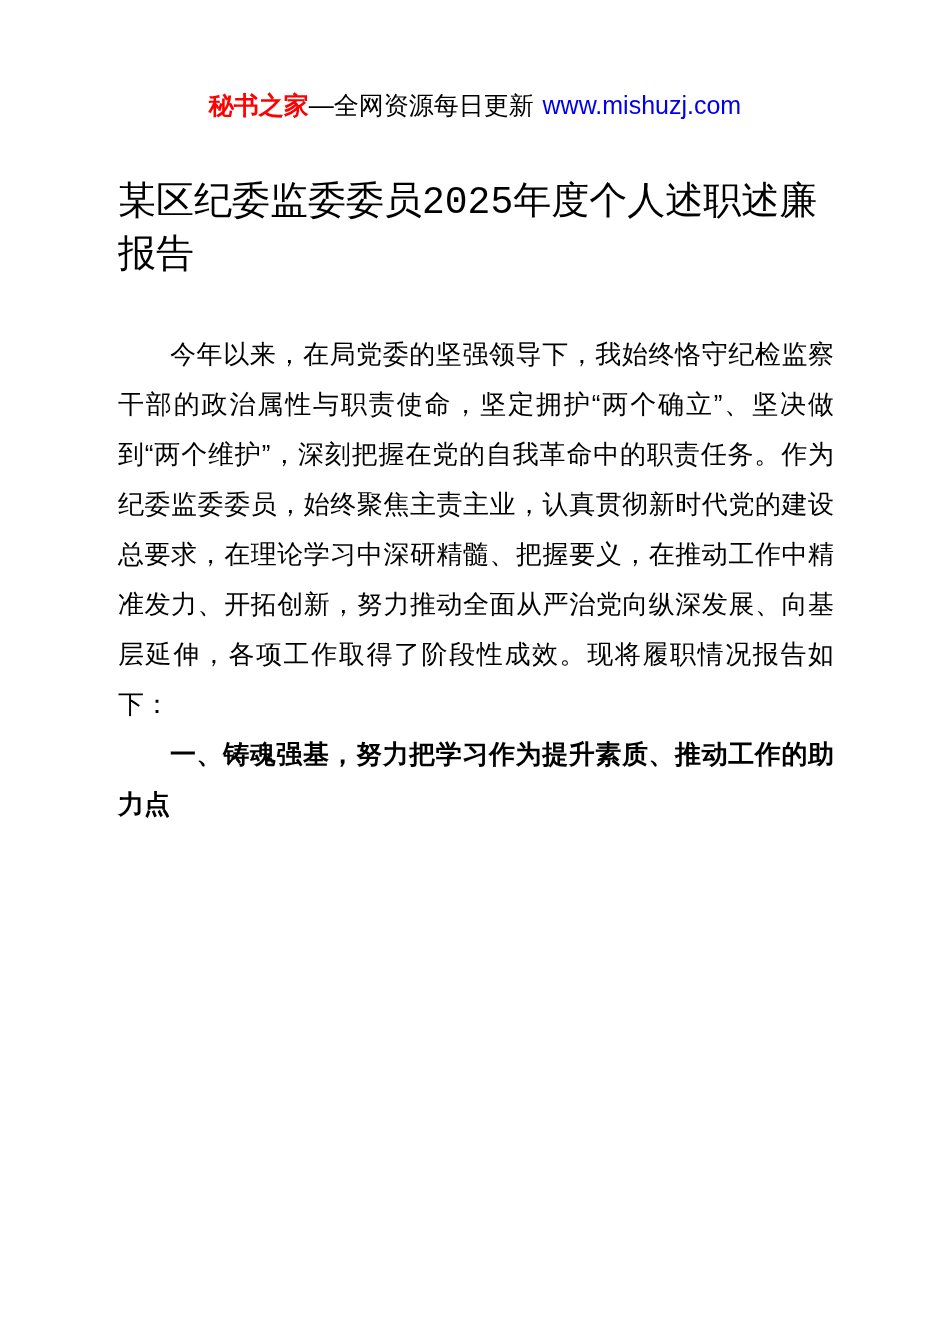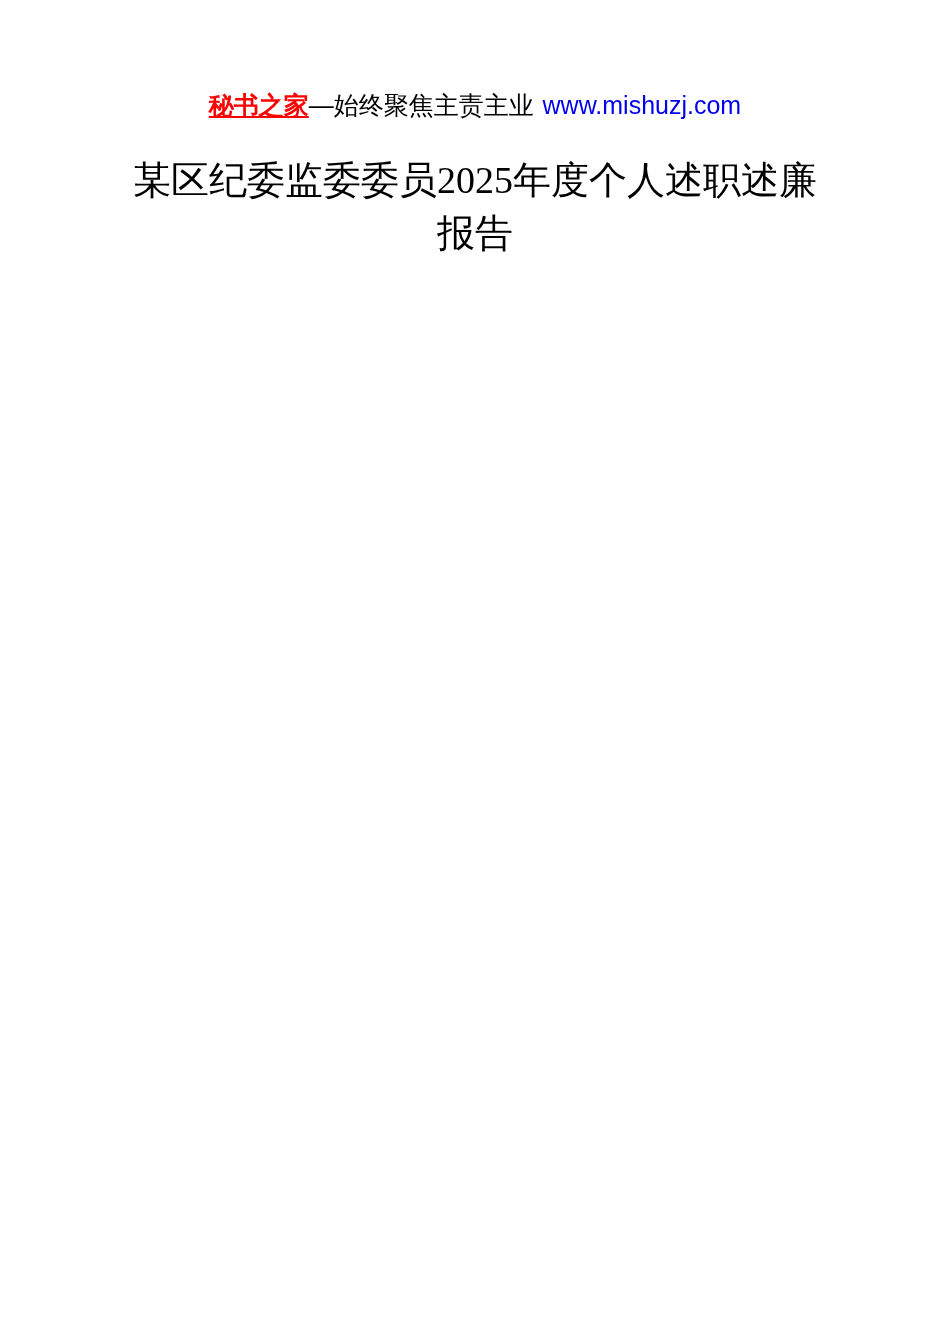--- a/index.html
+++ b/index.html
@@ -17,38 +17,37 @@
   .doc-header {
     margin-top: 90px;
     text-align: center;
     font-size: 25px;
     line-height: 30px;
     white-space: nowrap;
   }
   .brand {
     color: #ff0000;
     font-weight: 700;
-    text-decoration: underline;
   }
   .sep, .tagline { color: #000000; font-weight: 400; }
   .site-link {
     color: #0000ee;
     font-weight: 400;
     margin-left: 0.35em;
     text-decoration: none;
     cursor: pointer;
     text-align: center;
   }
 
   
   .doc-title {
-    margin: 34px auto 0;
+    margin: 56px auto 0;
     width: 714px;
-    text-align: center;
-    font-family: Liberation Serif, serif;
+    text-align: left;
+    font-family: Liberation Mono, monospace;
     font-size: 38px;
     line-height: 53px;
     font-weight: 400;
     color: #000000;
   }
 
   
   .doc-body {
     margin: 47px 116px 0 118px;
     width: 716px;
@@ -64,25 +63,27 @@
   }
   .section-heading { font-weight: 700; }
   .point-label { font-weight: 700; }
 </style>
 </head>
 <body>
 
 <div class="page">
 
   <div class="doc-header">
-    <span class="brand">秘书之家</span><span class="sep">—</span><span class="tagline">始终聚焦主责主业</span><span class="site-link">www.mishuzj.com</span>
+    <span class="brand">秘书之家</span><span class="sep">—</span><span class="tagline">全网资源每日更新</span><span class="site-link">www.mishuzj.com</span>
   </div>
 
   <div class="doc-title">某区纪委监委委员2025年度个人述职述廉报告</div>
 
   <div class="doc-body">
 
+    <p><span>今年以来，在局党委的坚强领导下，我始终恪守纪检监察干部的政治属性与职责使命，坚定拥护“两个确立”、坚决做到“两个维护”，深刻把握在党的自我革命中的职责任务。作为纪委监委委员，始终聚焦主责主业，认真贯彻新时代党的建设总要求，在理论学习中深研精髓、把握要义，在推动工作中精准发力、开拓创新，努力推动全面从严治党向纵深发展、向基层延伸，各项工作取得了阶段性成效。现将履职情况报告如下：</span></p>
 
+    <p class="section-heading"><span>一、铸魂强基，努力把学习作为提升素质、推动工作的助力点</span></p>
 
 
   </div>
 
 </div>
 
 </body></html>

